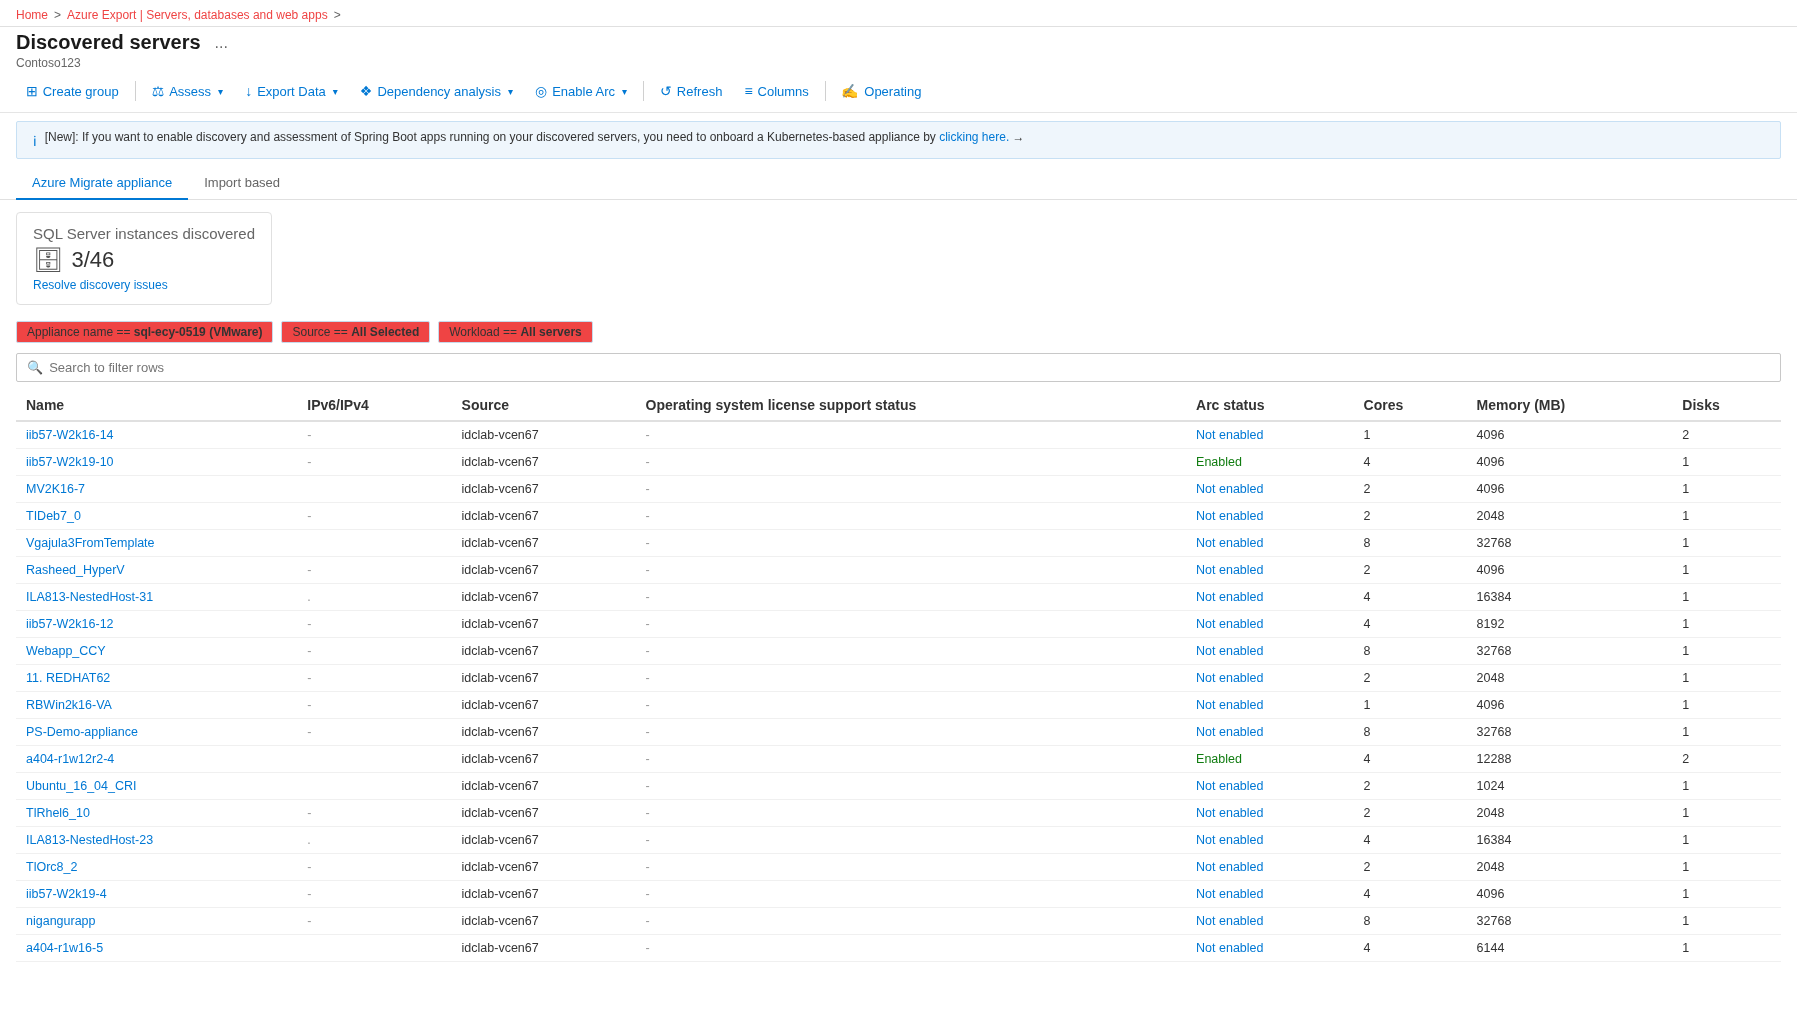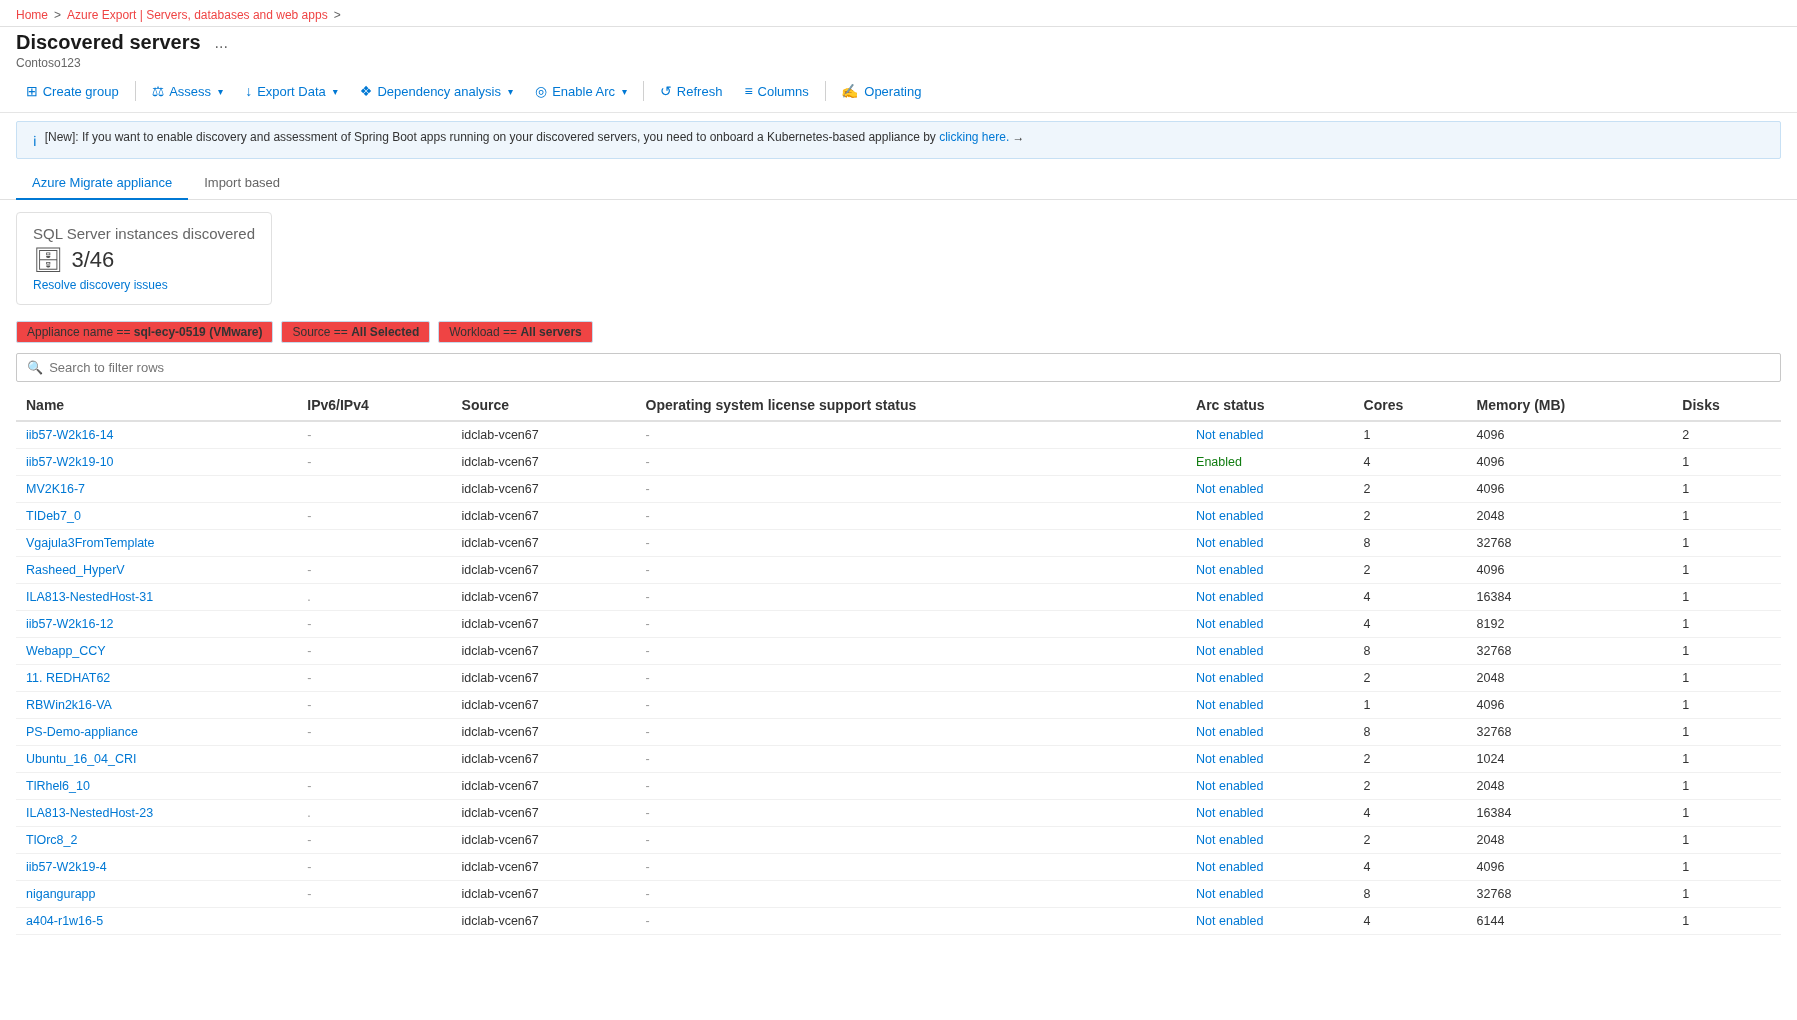--- a/index.html
+++ b/index.html
@@ -291,20 +291,30 @@
     <td><a class="name-link">PS-Demo-appliance</a></td>
     <td><span class="dash">-</span></td>
     <td>idclab-vcen67</td>
     <td><span class="dash">-</span></td>
     <td><span class="status-not-enabled">Not enabled</span></td>
     <td>8</td>
     <td>32768</td>
     <td>1</td>
   </tr>
         <tr>
+    <td><a class="name-link">a404-r1w12r2-4</a></td>
+    <td><span class="dash"></span></td>
+    <td>idclab-vcen67</td>
+    <td><span class="dash">-</span></td>
+    <td><span class="status-enabled">Enabled</span></td>
+    <td>4</td>
+    <td>12288</td>
+    <td>2</td>
+  </tr>
+        <tr>
     <td><a class="name-link">Ubuntu_16_04_CRI</a></td>
     <td><span class="dash"></span></td>
     <td>idclab-vcen67</td>
     <td><span class="dash">-</span></td>
     <td><span class="status-not-enabled">Not enabled</span></td>
     <td>2</td>
     <td>1024</td>
     <td>1</td>
   </tr>
         <tr>

